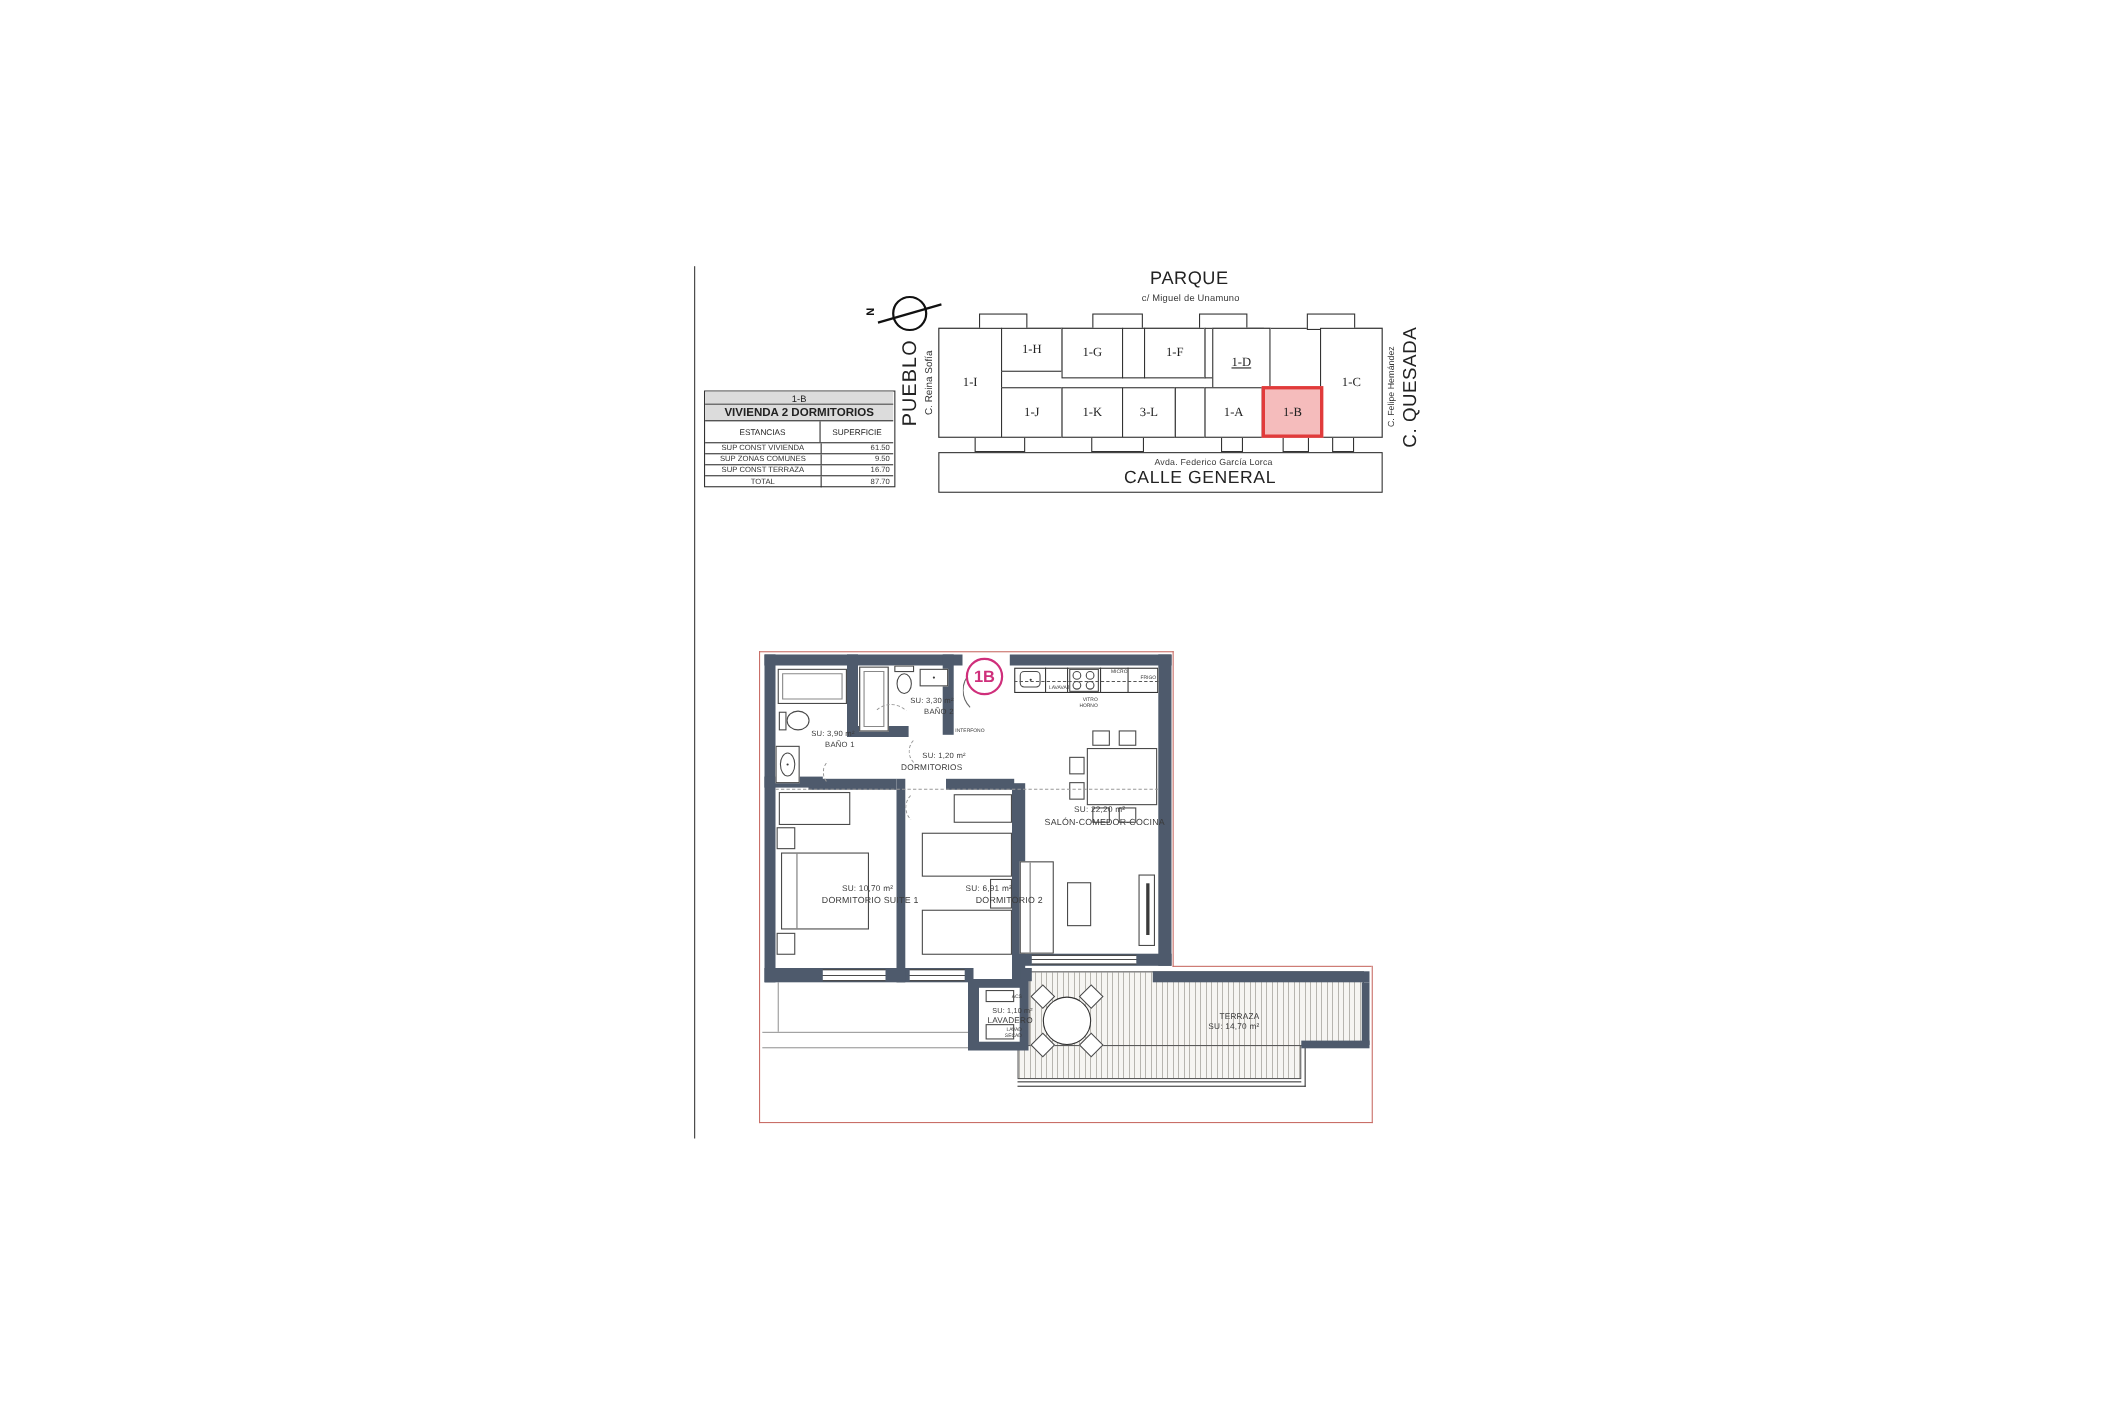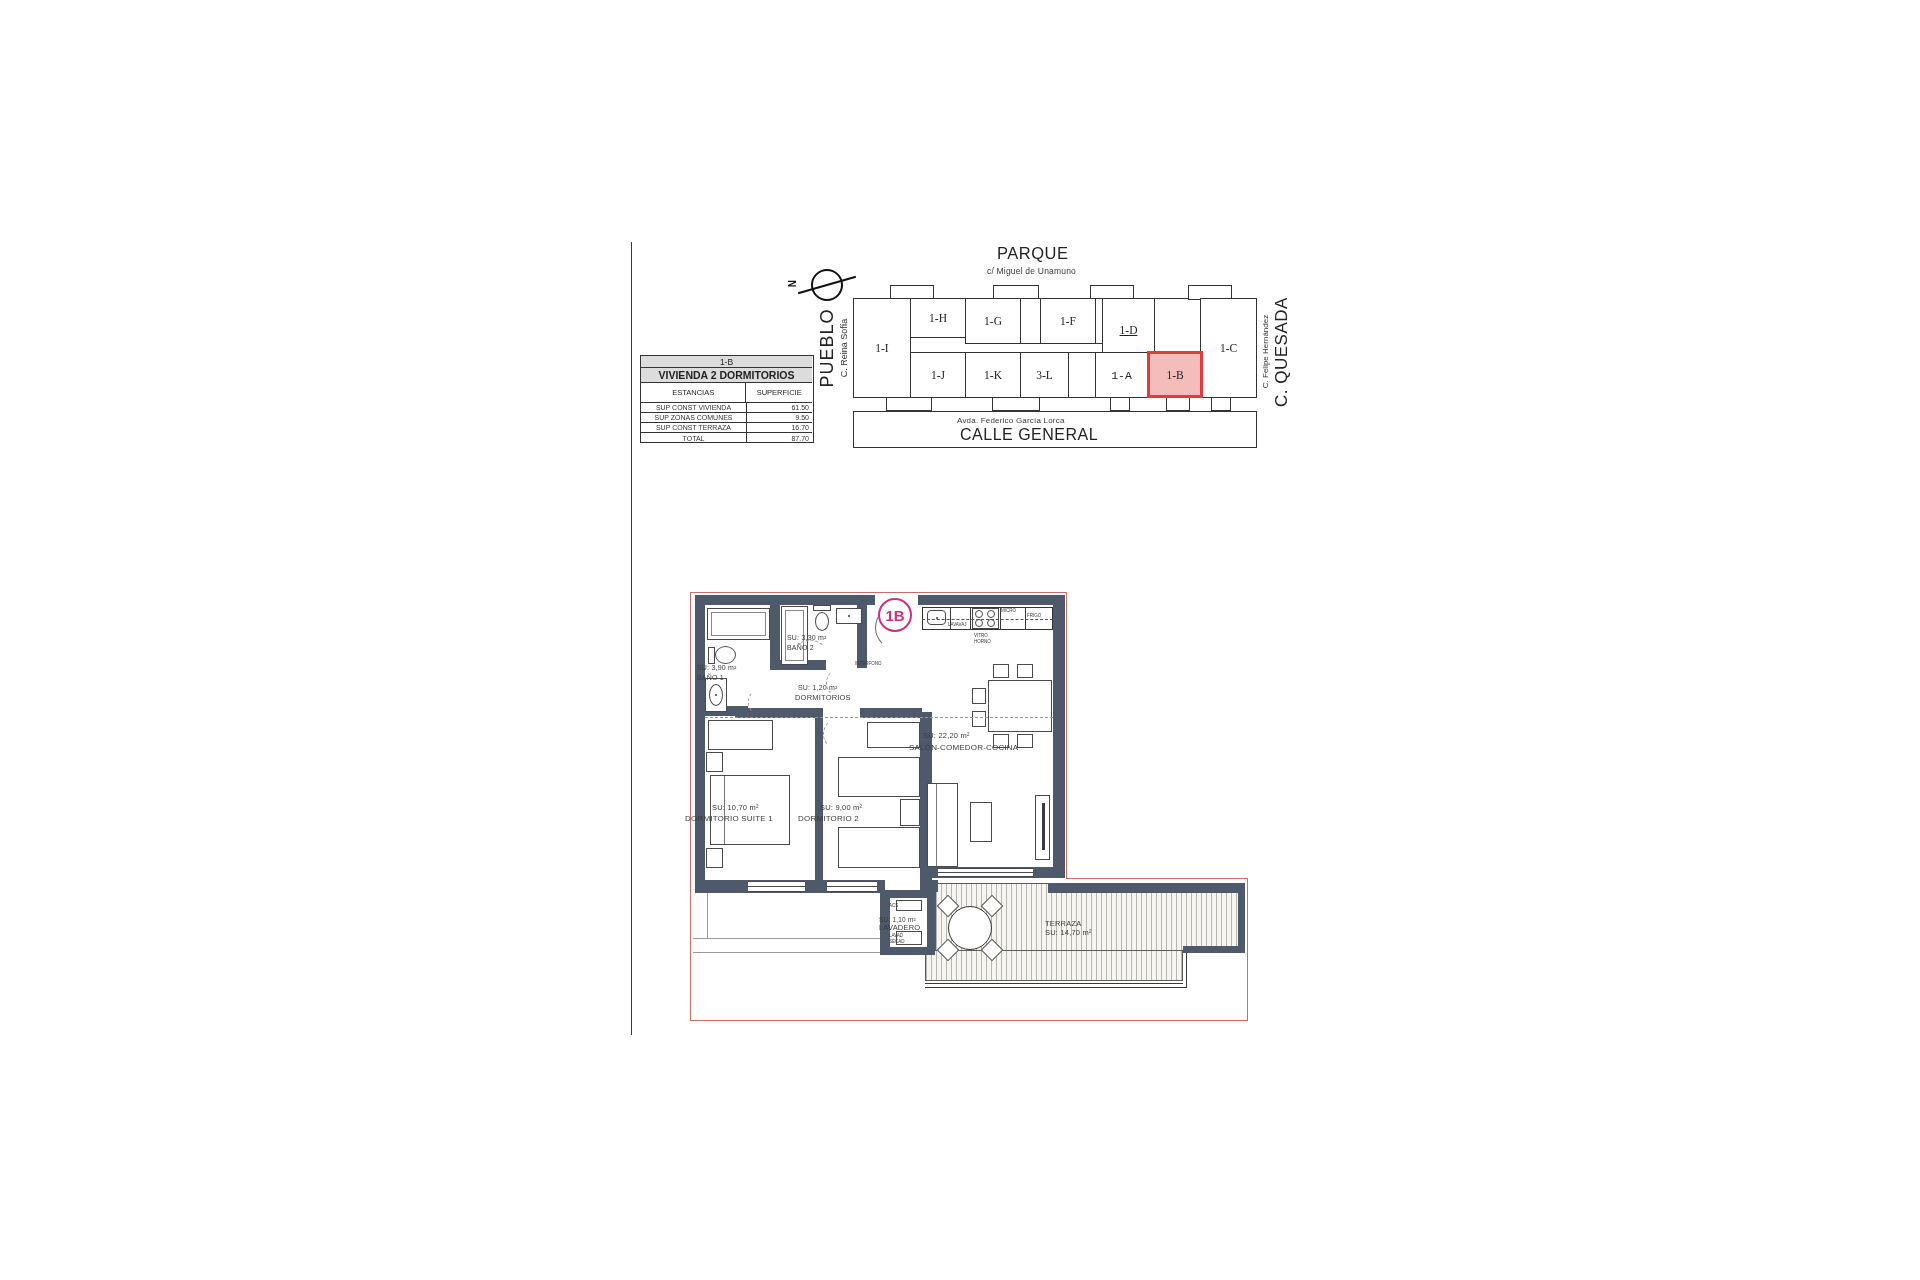--- a/index.html
+++ b/index.html
@@ -4,21 +4,21 @@
 <style>
   html,body{margin:0;padding:0;background:#fff;}
   #canvas{position:relative;width:1920px;height:1280px;background:#ffffff;overflow:hidden;
           font-family:"Liberation Sans", sans-serif;color:#333;}
   .abs{position:absolute;box-sizing:border-box;}
   .w{position:absolute;box-sizing:border-box;background:#4e5a6c;}
   .red{position:absolute;background:#c96f68;}
   .thin{position:absolute;background:#9a9a9a;}
   .blk{position:absolute;background:#3a3a3a;}
   .fix{position:absolute;box-sizing:border-box;border:1px solid #4a4a4a;background:#fff;}
-  .lbl{position:absolute;font-size:7px;line-height:1.15;color:#3a3a3a;text-align:left;letter-spacing:.2px;white-space:nowrap;}
+  .lbl{position:absolute;font-size:7px;line-height:1.15;color:#3a3a3a;text-align:right;letter-spacing:.2px;white-space:nowrap;}
   .tiny{font-size:4.5px;letter-spacing:0;}
   .cell{position:absolute;box-sizing:border-box;border:1px solid #333;background:#fff;
         display:flex;align-items:center;justify-content:center;
         font-family:"Liberation Serif", serif;font-size:11.5px;color:#222;}
   .notch{position:absolute;box-sizing:border-box;border:1px solid #333;background:#fff;}
   .vtext{position:absolute;text-align:center;white-space:nowrap;}
   .arc{position:absolute;box-sizing:border-box;border:1px dashed #999;border-radius:50%;
        border-top-color:transparent;border-right-color:transparent;border-bottom-color:transparent;}
   .win{position:absolute;box-sizing:border-box;background:#fff;border-top:1px solid #4a4a4a;border-bottom:1px solid #4a4a4a;}
   .deck{position:absolute;box-sizing:border-box;border:1px solid #5a5a5a;
@@ -64,21 +64,21 @@
   <div class="cell" style="left:965px;top:298px;width:56px;height:46px;">1-G</div>
   <div class="cell" style="left:1020px;top:298px;width:21px;height:46px;"></div>
   <div class="cell" style="left:1040px;top:298px;width:56px;height:46px;">1-F</div>
   <div class="cell" style="left:1095px;top:298px;width:54px;height:46px;">1-E</div>
   <div class="cell" style="left:1102px;top:298px;width:53px;height:64px;text-decoration:underline;">1-D</div>
   <div class="cell" style="left:1200px;top:298px;width:57px;height:100px;">1-C</div>
   <div class="cell" style="left:910px;top:352px;width:56px;height:46px;">1-J</div>
   <div class="cell" style="left:965px;top:352px;width:56px;height:46px;">1-K</div>
   <div class="cell" style="left:1020px;top:352px;width:49px;height:46px;">3-L</div>
   <div class="cell" style="left:1068px;top:352px;width:28px;height:46px;"></div>
-  <div class="cell" style="left:1095px;top:352px;width:53px;height:46px;font-family:Liberation Mono, monospace;">1-A</div>
+  <div class="cell" style="left:1095px;top:352px;width:53px;height:46px;">1-A</div>
   <div class="cell" style="left:1147px;top:351px;width:56px;height:47px;border:3px solid #e13b3b;background:#f5bcbc;z-index:3;">1-B</div>
 
   <div class="abs" style="left:853px;top:411px;width:404px;height:37px;border:1px solid #333;background:#fff;"></div>
   <div class="abs lbl" style="left:957px;top:416px;width:200px;font-size:8px;">Avda. Federico García Lorca</div>
   <div class="abs lbl" style="left:960px;top:426px;width:200px;font-size:16px;font-weight:500;letter-spacing:.5px;color:#222;">CALLE GENERAL</div>
 
   <div class="abs" style="left:640px;top:355px;width:174px;height:88px;border:1.5px solid #333;background:#fff;">
     <div class="trow" style="left:0;top:0;width:171px;height:12px;background:#dcdcdc;justify-content:center;font-size:8.5px;color:#222;">
       <span>1-B</span>
     </div>
@@ -229,21 +229,21 @@
   <div class="lbl" style="left:697px;top:674px;width:80px;">BAÑO 1</div>
   <div class="lbl" style="left:787px;top:634px;width:80px;">SU: 3,30 m²</div>
   <div class="lbl" style="left:787px;top:644px;width:80px;">BAÑO 2</div>
   <div class="lbl" style="left:798px;top:684px;width:80px;">SU: 1,20 m²</div>
   <div class="lbl" style="left:795px;top:694px;width:80px;font-size:7.5px;">DORMITORIOS</div>
   <div class="lbl tiny" style="left:855px;top:661px;width:40px;">INTERFONO</div>
   <div class="lbl" style="left:923px;top:732px;width:100px;font-size:7.5px;">SU: 22,20 m²</div>
   <div class="lbl" style="left:909px;top:743px;width:150px;font-size:8px;">SALÓN-COMEDOR-COCINA</div>
   <div class="lbl" style="left:712px;top:804px;width:100px;font-size:7.5px;">SU: 10,70 m²</div>
   <div class="lbl" style="left:685px;top:814px;width:150px;font-size:8px;">DORMITORIO SUITE 1</div>
-  <div class="lbl" style="left:820px;top:804px;width:100px;font-size:7.5px;">SU: 9,00 m²</div>
+  <div class="lbl" style="left:820px;top:804px;width:100px;font-size:7.5px;">SU: 6,91 m²</div>
   <div class="lbl" style="left:798px;top:814px;width:150px;font-size:8px;">DORMITORIO  2</div>
   <div class="lbl tiny" style="left:889px;top:903px;width:40px;z-index:4;">ACS</div>
   <div class="lbl" style="left:879px;top:916px;width:60px;font-size:6.5px;z-index:4;">SU: 1,10 m²</div>
   <div class="lbl" style="left:879px;top:924px;width:60px;font-size:7.5px;z-index:4;">LAVADERO</div>
   <div class="lbl tiny" style="left:889px;top:933px;width:40px;z-index:4;">LAVAD</div>
   <div class="lbl tiny" style="left:889px;top:939px;width:40px;z-index:4;">SECAD</div>
   <div class="lbl" style="left:1045px;top:920px;width:100px;font-size:7.5px;">TERRAZA</div>
   <div class="lbl" style="left:1045px;top:929px;width:100px;font-size:7.5px;">SU: 14,70 m²</div>
 
 </div>

